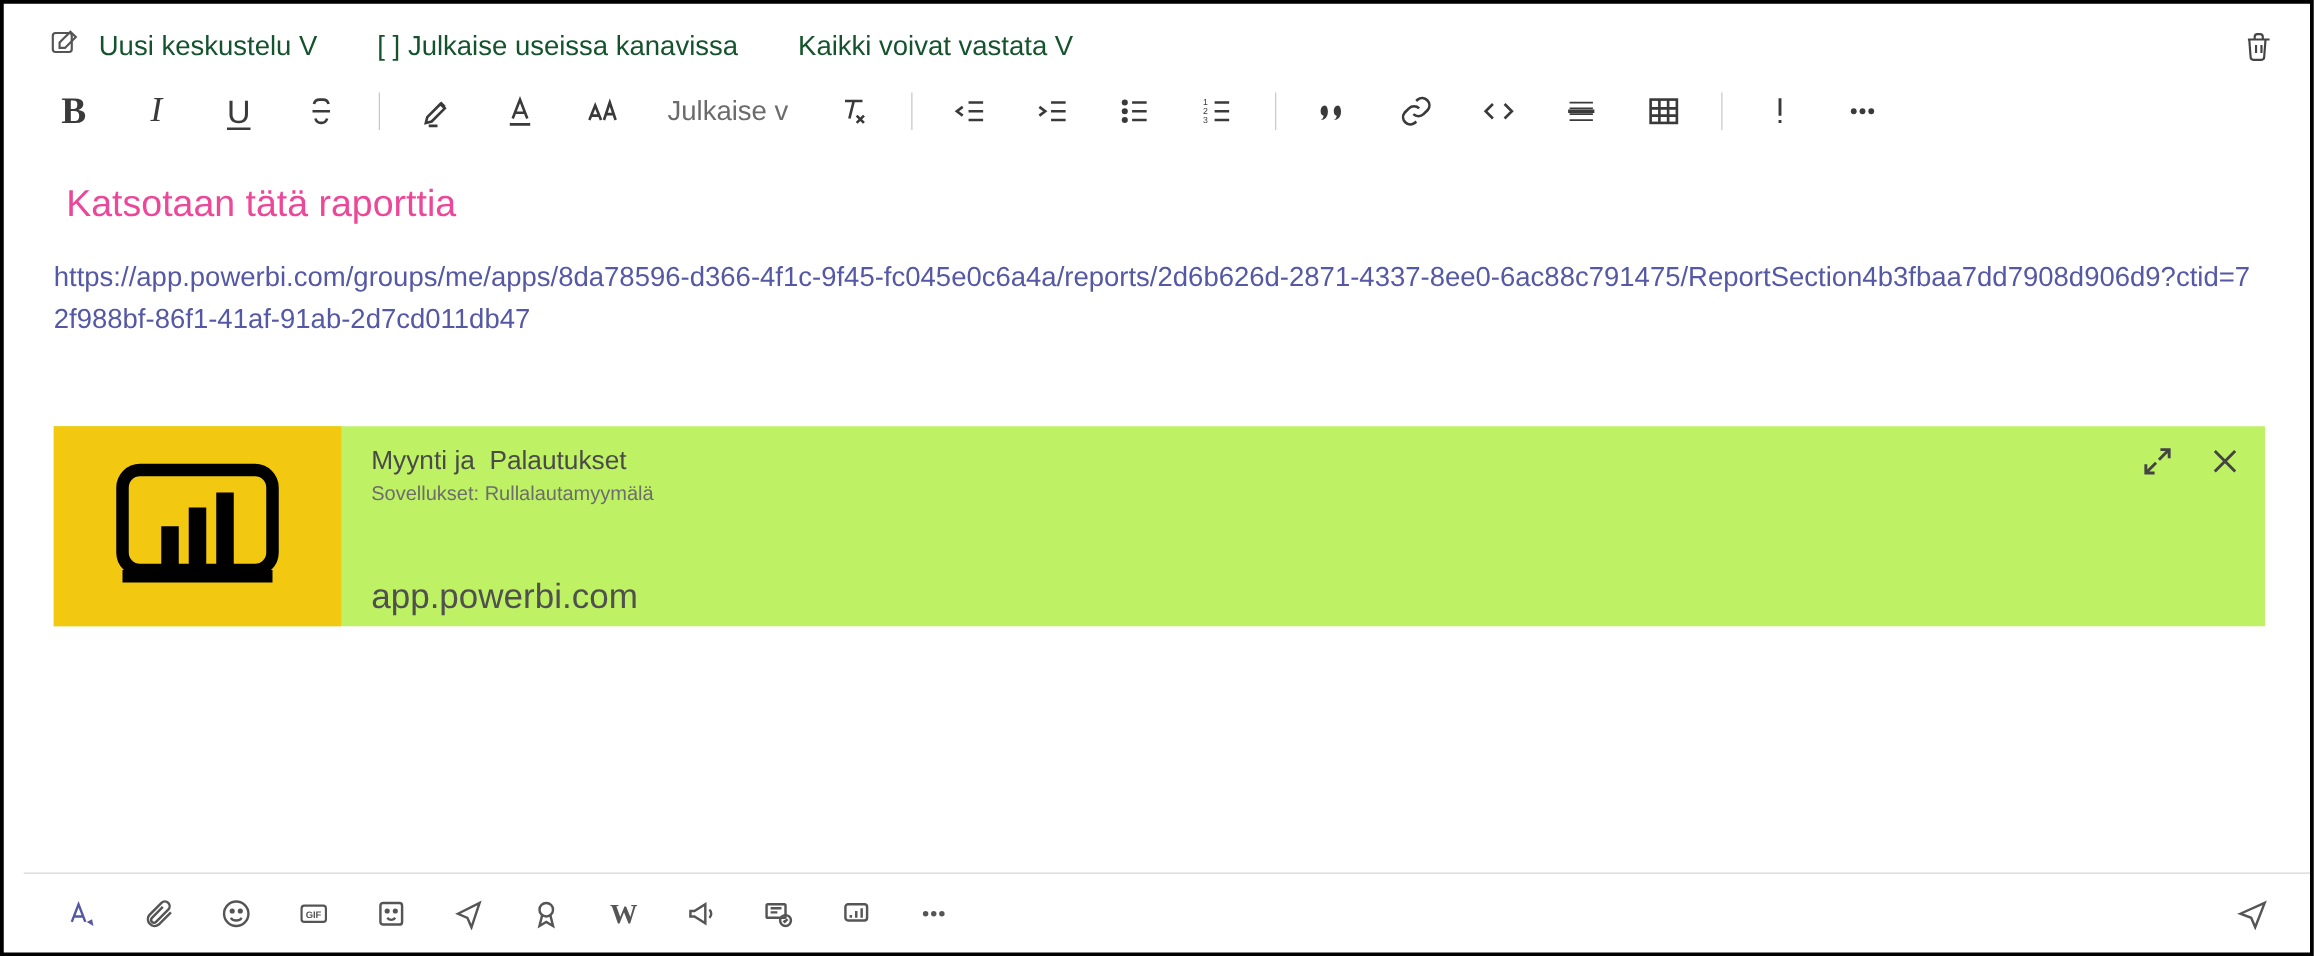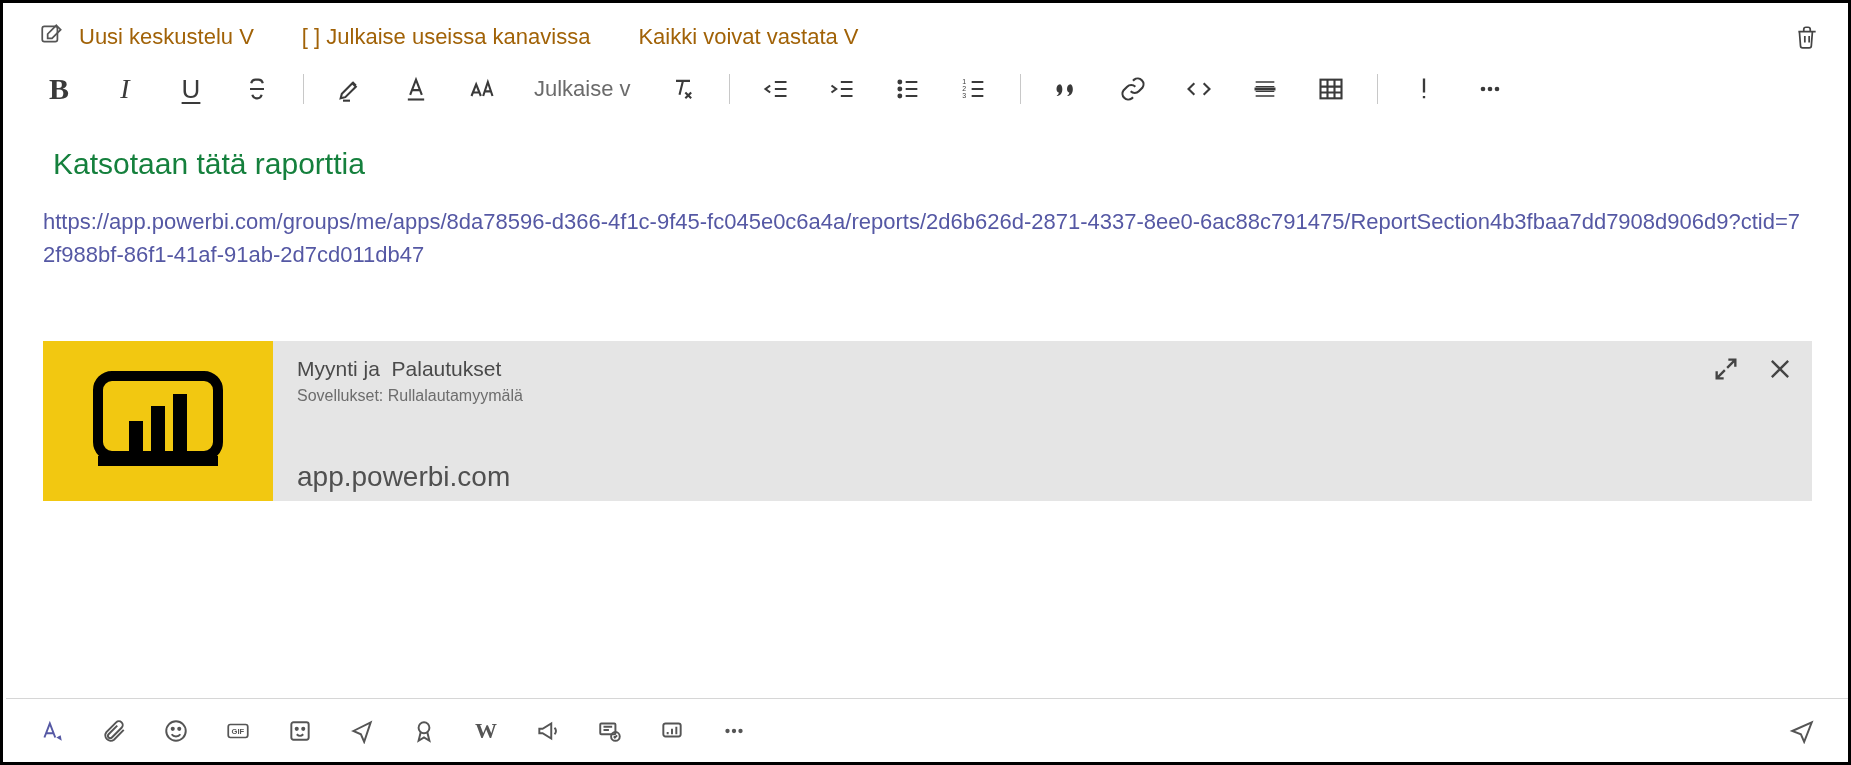--- a/index.html
+++ b/index.html
@@ -12,21 +12,21 @@
     position: relative;
     color: #242424;
     overflow: hidden;
   }
   .top-actions {
     display: flex;
     align-items: center;
     padding: 18px 28px 6px 36px;
     gap: 48px;
     font-size: 22px;
-    color: #a16207;
+    color: #14532d;
   }
   .top-actions .act {
     display: flex;
     align-items: center;
     gap: 14px;
     cursor: pointer;
   }
   .top-actions .spacer { flex: 1; }
   .compose-icon svg, .trash-icon svg { width: 26px; height: 26px; }
   .format-bar {
@@ -49,34 +49,34 @@
     font-size: 22px;
     color: #6b6b6b;
     padding: 0 6px;
     cursor: pointer;
   }
   .content {
     padding: 18px 36px 0 40px;
   }
   .msg-title {
     font-size: 30px;
-    color: #15803d;
+    color: #ec4899;
     margin: 8px 0 24px 10px;
   }
   .msg-link {
     font-size: 22px;
     color: #5558a4;
     line-height: 1.5;
     word-break: break-all;
     cursor: pointer;
   }
   .preview-card {
     margin-top: 70px;
     display: flex;
-    background: #e5e5e5;
+    background: #bef264;
     height: 160px;
     position: relative;
   }
   .preview-thumb {
     width: 230px; height: 160px;
     background: #f2c811;
     display: flex; align-items: center; justify-content: center;
   }
   .preview-body {
     flex: 1;
@@ -89,21 +89,21 @@
   .preview-title { font-weight: 400; }
   .preview-sub { font-size: 16px; color:#6d6d6d; margin-top:6px;}
   .preview-domain { font-size: 28px; color:#505050;}
   .preview-actions {
     position: absolute; right: 18px; top: 14px;
     display: flex; gap: 26px;
   }
   .preview-actions .pa { width: 28px; height: 28px; cursor:pointer; color:#444;}
   .bottom-bar {
     position: absolute;
-    left: 3px; right: 0; bottom: 0;
+    left: 16px; right: 0; bottom: 0;
     height: 64px;
     border-top: 1px solid #d6d6d6;
     display: flex; align-items: center;
     padding: 0 30px;
     gap: 30px;
   }
   .bbtn { width: 32px; height: 32px; display:flex;align-items:center;justify-content:center; cursor:pointer; color:#555;}
   .bbtn svg { width: 26px; height: 26px; }
   .bottom-bar .spacer { flex:1; }
   .bold-B { font-weight: 900; font-size: 30px; font-family: Georgia, serif;}

